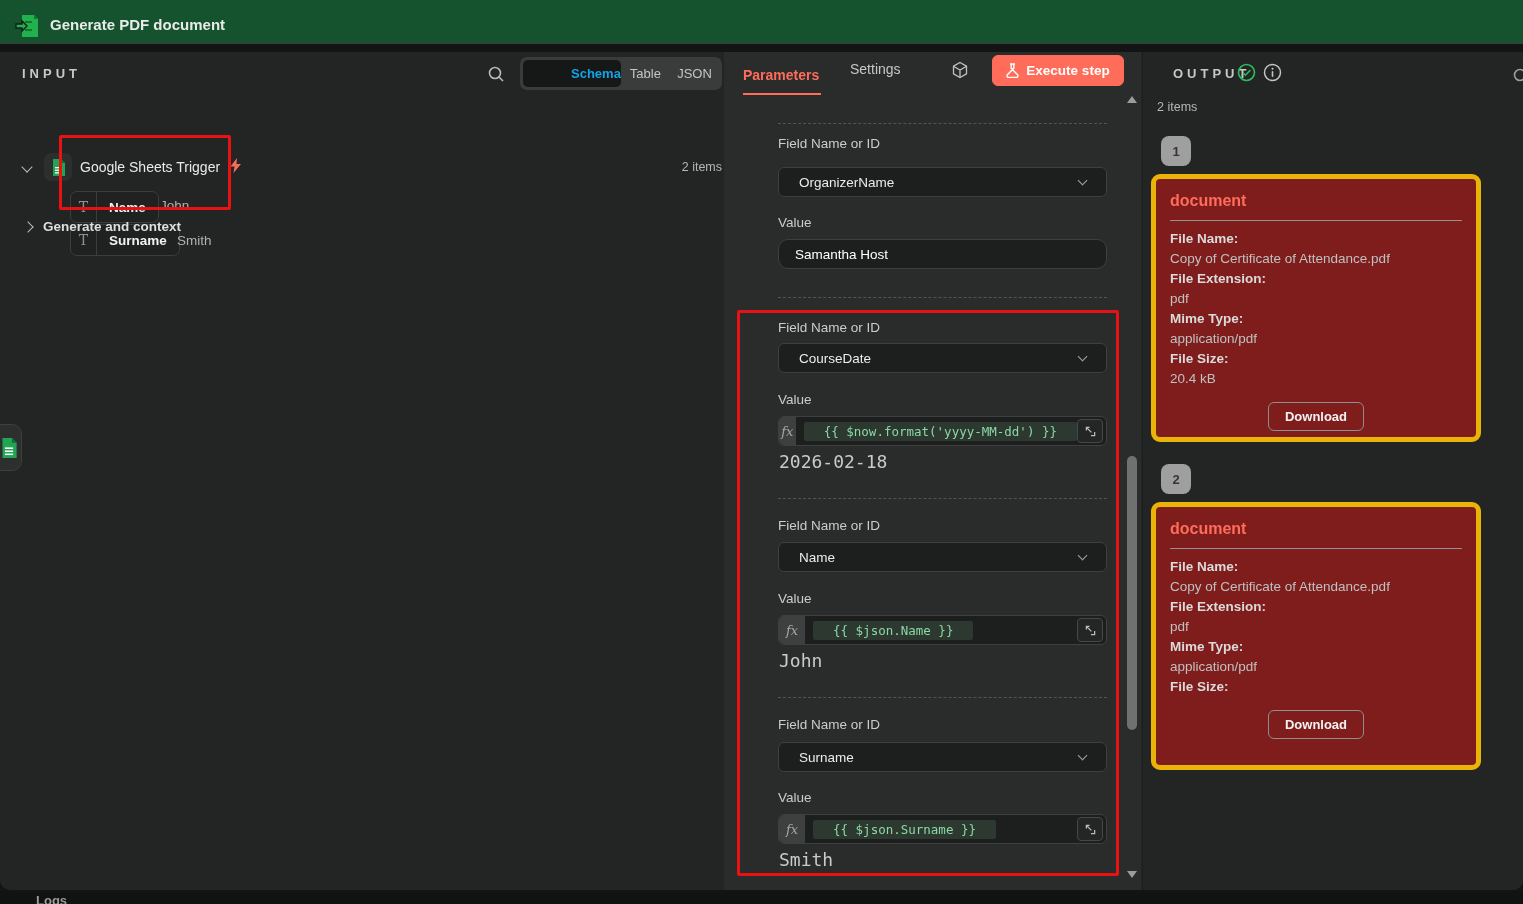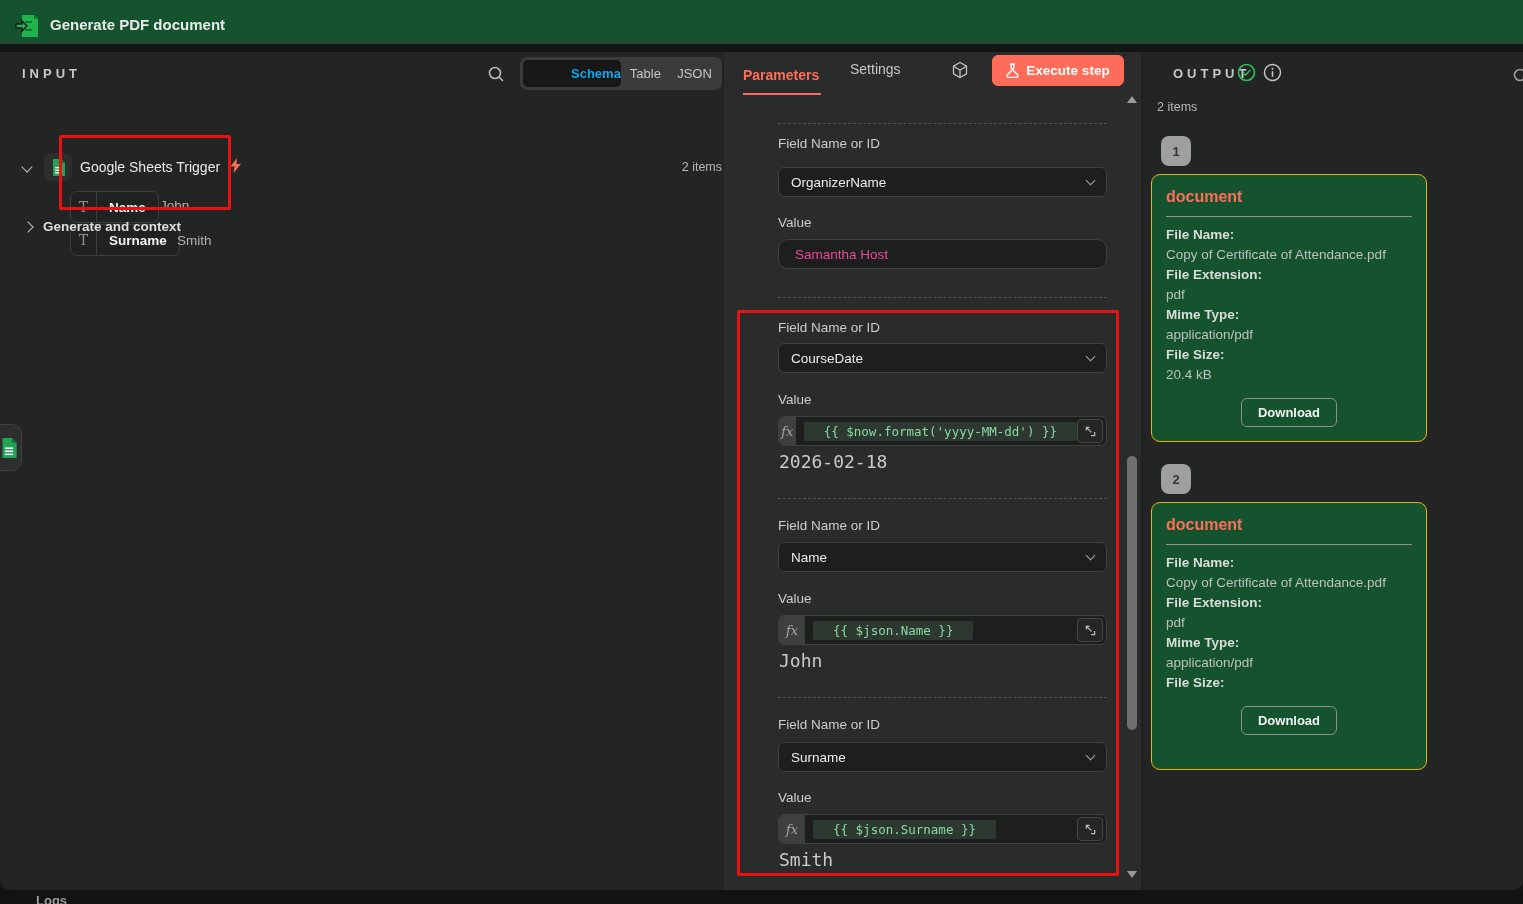--- a/index.html
+++ b/index.html
@@ -59,25 +59,25 @@
   .ptab.settings { left:126px; top:9px; color:#c6c7c6; }
   .cube-btn { position:absolute; left:227px; top:7px; width:22px; height:22px; background:none; border:none; cursor:pointer; }
   .exec-btn { position:absolute; left:268px; top:3px; width:132px; height:31px; background:#ff6d5a;
     border:1px solid #ff6d5a; border-radius:6px; color:#ffffff; font-family:inherit; font-size:13.5px;
     font-weight:bold; cursor:pointer; display:flex; align-items:center; justify-content:center; gap:7px; }
 
   .dashed-sep { position:absolute; left:54px; width:329px; border-top:1px dashed #525353; }
   .field-label { position:absolute; left:54px; font-size:13.5px; color:#cbccCB; color:#cbcccb; }
   .nselect { position:absolute; left:54px; width:329px; height:30px; background:#1d1e1e;
     border:1px solid #3e3f3f; border-radius:6px; display:flex; align-items:center;
-    justify-content:space-between; padding:0 12px; cursor:pointer; }
+    justify-content:space-between; padding:0 20px; cursor:pointer; }
   .nselect .sel-text { font-size:13.5px; color:#ececec; }
   .nselect .chev { width:7px; height:7px; border-color:#a3a4a3; margin-top:-3px; }
   .ntext { position:absolute; left:54px; width:329px; height:30px; background:#1d1e1e;
-    border:1px solid #3e3f3f; border-radius:10px; color:#ec4899; font-size:13.5px;
+    border:1px solid #3e3f3f; border-radius:10px; color:#ffffff; font-size:13.5px;
     font-family:inherit; padding:0 16px; }
   .expr-row { position:absolute; left:54px; width:329px; height:30px; border:1px solid #3e3f3f;
     border-radius:6px; background:#1d1e1e; display:flex; align-items:stretch; overflow:hidden; }
   .fx-box { width:26px; background:#3e3f3f; color:#a5a6a5; font-family:"DejaVu Serif", serif;
     font-style:italic; font-size:13px; display:flex; align-items:center; justify-content:center; }
   .expr-text { flex:1; display:flex; align-items:center; padding-left:8px; cursor:text; }
   .expr-text span { font-family:"DejaVu Sans Mono", monospace; font-size:12.5px; color:#8bd9a4;
     background:rgba(139,217,164,0.14); padding:2px 20px; border-radius:2px; white-space:pre; }
   .expand-btn { align-self:center; width:26px; height:24px; margin-right:3px; flex:0 0 26px;
     background:#242525; border:1px solid #464747; border-radius:4px; cursor:pointer;
@@ -94,22 +94,22 @@
 
   
   .output-panel { position:absolute; left:1142px; top:0; width:381px; height:838px;
     background:#232424; border-left:1px solid #1c1d1d; }
   .output-panel .panel-heading { position:absolute; left:14px; top:14px;margin-left:16px; }
   .status-ico { position:absolute; top:11px; }
   .out-count { position:absolute; left:14px; top:48px; font-size:12.5px; color:#b5b6b5; }
   .item-badge { position:absolute; left:18px; width:30px; height:30px; background:#9e9f9e;
     border-radius:8px; color:#343535; font-size:13px; font-weight:bold;
     display:flex; align-items:center; justify-content:center; }
-  .doc-card { position:absolute; left:8px; width:276px; height:268px; background:#14532d;
-    border:1px solid #eab308; border-radius:9px; padding:13px 14px; }
+  .doc-card { position:absolute; left:8px; width:330px; height:268px; background:#7f1d1d;
+    border:5px solid #eab308; border-radius:9px; padding:13px 14px; }
   .doc-title { font-size:16px; font-weight:bold; color:#ff6d5a; }
   .doc-card hr { border:none; border-top:1px solid #919291; margin:10px 0 8px 0; }
   .doc-line { font-size:13.5px; line-height:20px; }
   .doc-line.lbl { color:#dadbda; font-weight:bold; }
   .doc-line.val { color:#bfc0bf; }
   .download-btn { display:block; margin:13px auto 0; padding:6px 16px; background:transparent;
     border:1px solid #8d8e8d; border-radius:6px; color:#f2f2f2; font-family:inherit;
     font-size:13px; font-weight:bold; cursor:pointer; }
   .partial-search { position:absolute; left:368px; top:12px; width:24px; height:24px;
     background:none; border:none; cursor:pointer; }

